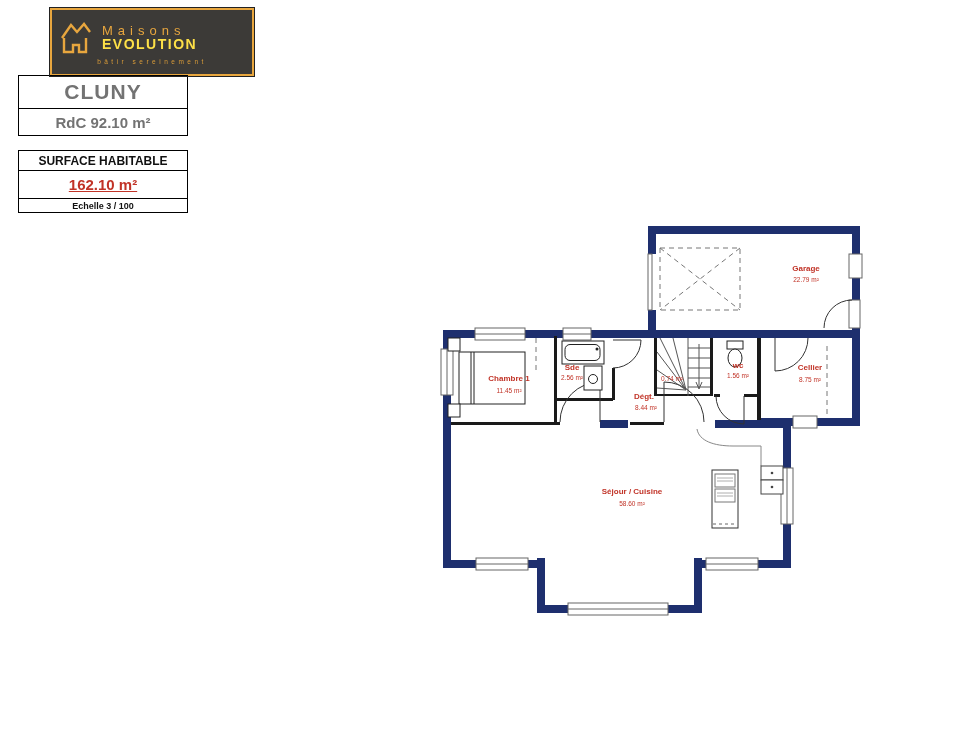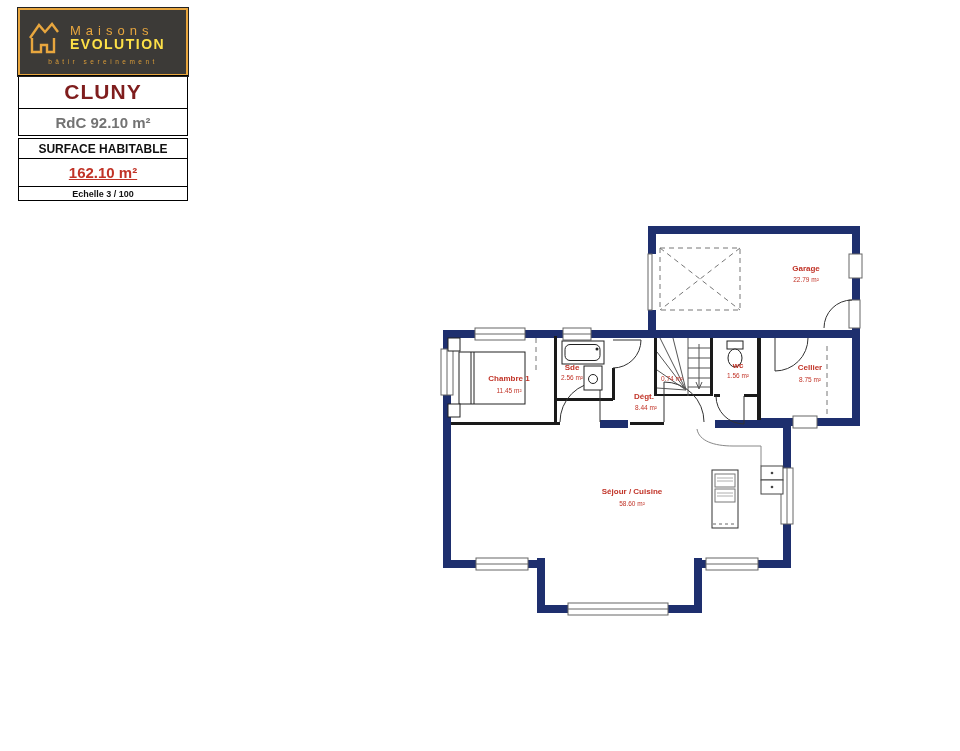--- a/index.html
+++ b/index.html
@@ -1,31 +1,31 @@
 <!DOCTYPE html>
 <html><head>
 <meta charset="utf-8">
 <style>
   html,body{margin:0;padding:0;background:#fff;}
   #page{position:relative;width:960px;height:751px;background:#fff;overflow:hidden;
         font-family:"Liberation Sans","DejaVu Sans",sans-serif;}
   
   #title-block{position:absolute;left:18px;top:8px;width:170px;}
-  .logo-box{box-sizing:border-box;width:170px;height:68px;background:#3c3a37;
+  .logo-box{box-sizing:border-box;width:204px;height:68px;background:#3c3a37;
             border:2px solid #e8a63e;outline:1px solid #222;display:flex;flex-direction:column;
-            justify-content:center;padding:4px 6px 2px 6px;}
+            justify-content:center;padding:4px 6px 2px 6px;margin-left:32px;}
   .logo-row{display:flex;align-items:center;gap:8px;}
   .logo-texts{display:flex;flex-direction:column;line-height:1.05;}
   .brand1{color:#e8a63e;font-size:13px;letter-spacing:5px;}
   .brand2{color:#fde047;font-size:14px;font-weight:bold;letter-spacing:1.5px;}
   .tagline{color:#d99b38;font-size:6.5px;letter-spacing:3.5px;margin-top:3px;text-align:center;}
   .tb-row{box-sizing:border-box;width:170px;background:#fff;border:1px solid #000;
           display:flex;align-items:center;justify-content:center;margin-top:-1px;}
-  .tb-gap{margin-top:2px;}
-  .model{height:34px;color:#7f1d1d;font-size:21px;font-weight:bold;letter-spacing:1px;}
+  .tb-gap{margin-top:14px;}
+  .model{height:34px;color:#737373;font-size:21px;font-weight:bold;letter-spacing:1px;}
   .floor{height:28px;color:#737373;font-size:15px;font-weight:bold;}
   .surf-title{height:21px;color:#111;font-size:12px;font-weight:bold;}
   .surf-val{height:29px;color:#c13327;font-size:15px;font-weight:bold;text-decoration:underline;}
   .scale{height:15px;color:#111;font-size:9px;font-weight:bold;}
   
   #plan-svg{position:absolute;left:0;top:0;}
   text.rname{fill:#c13327;font-size:8px;font-weight:bold;}
   text.rarea{fill:#c13327;font-size:6.5px;}
 </style>
 </head>

